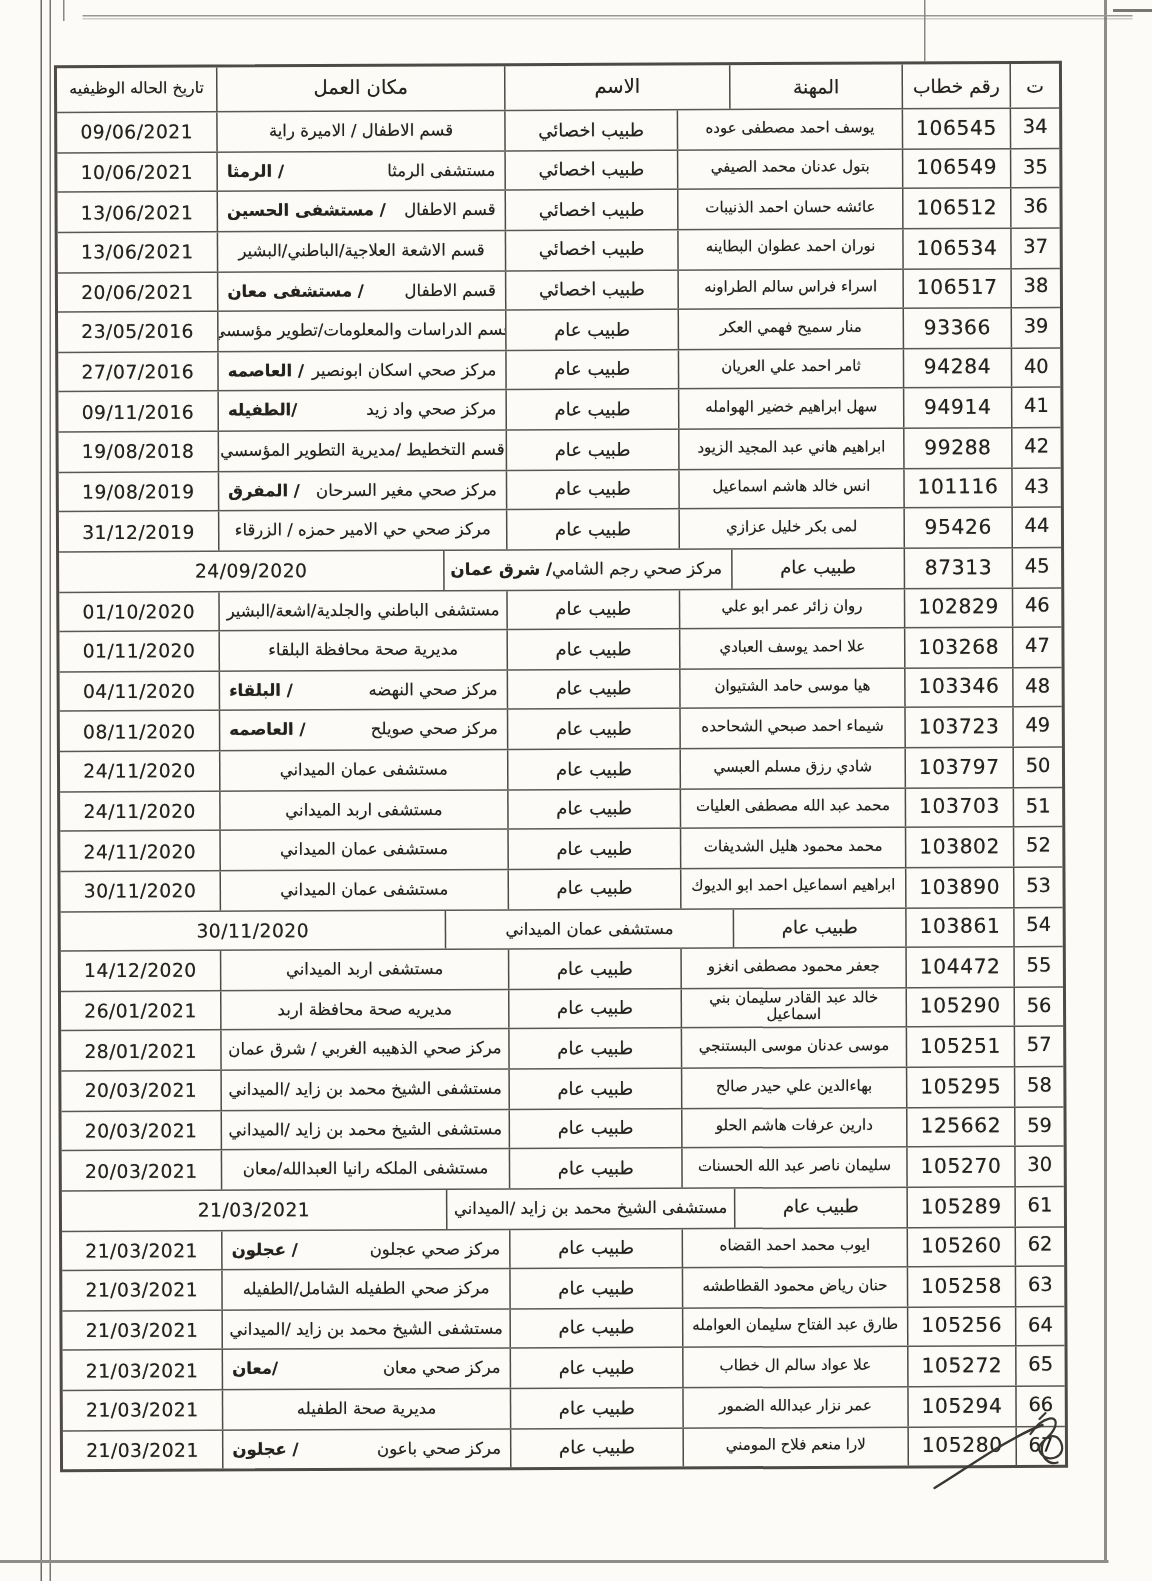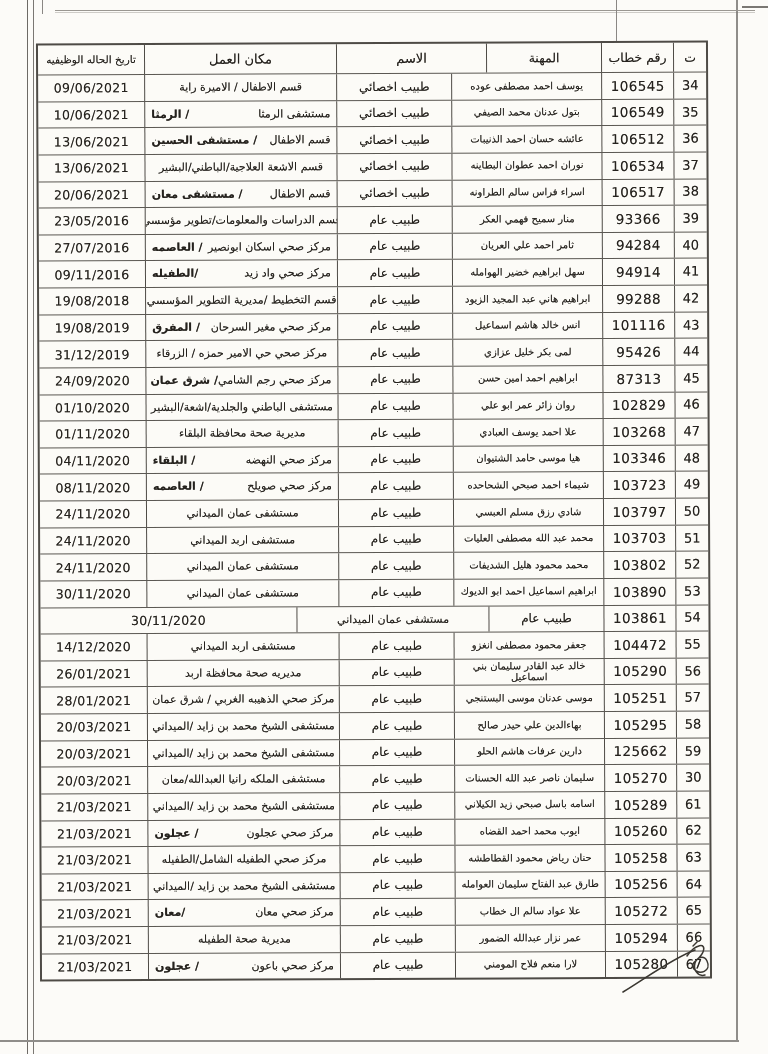--- a/index.html
+++ b/index.html
@@ -205,21 +205,20 @@
         <div class="cell c-name">لمى بكر خليل عزازي</div>
         <div class="cell c-prof">طبيب عام</div>
         <div class="cell c-work">
           <span class="w-main">مركز صحي حي الامير حمزه / الزرقاء</span>
         </div>
         <div class="cell c-date">31/12/2019</div>
       </div>
       <div class="trow">
         <div class="cell c-serial">45</div>
         <div class="cell c-file">87313</div>
-        <div class="cell c-name">ابراهيم احمد امين حسن</div>
         <div class="cell c-prof">طبيب عام</div>
         <div class="cell c-work split">
           <span class="w-main">مركز صحي رجم الشامي</span>
           <span class="w-branch">/ شرق عمان</span>
         </div>
         <div class="cell c-date">24/09/2020</div>
       </div>
       <div class="trow">
         <div class="cell c-serial">46</div>
         <div class="cell c-file">102829</div>
@@ -367,21 +366,20 @@
         <div class="cell c-name">سليمان ناصر عبد الله الحسنات</div>
         <div class="cell c-prof">طبيب عام</div>
         <div class="cell c-work">
           <span class="w-main">مستشفى الملكه رانيا العبدالله/معان</span>
         </div>
         <div class="cell c-date">20/03/2021</div>
       </div>
       <div class="trow">
         <div class="cell c-serial">61</div>
         <div class="cell c-file">105289</div>
-        <div class="cell c-name">اسامه باسل صبحي زيد الكيلاني</div>
         <div class="cell c-prof">طبيب عام</div>
         <div class="cell c-work">
           <span class="w-main">مستشفى الشيخ محمد بن زايد /الميداني</span>
         </div>
         <div class="cell c-date">21/03/2021</div>
       </div>
       <div class="trow">
         <div class="cell c-serial">62</div>
         <div class="cell c-file">105260</div>
         <div class="cell c-name">ايوب محمد احمد القضاه</div>

